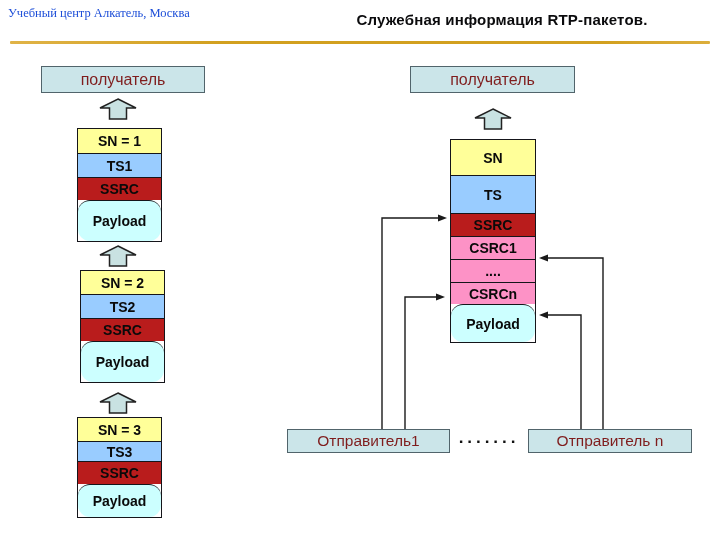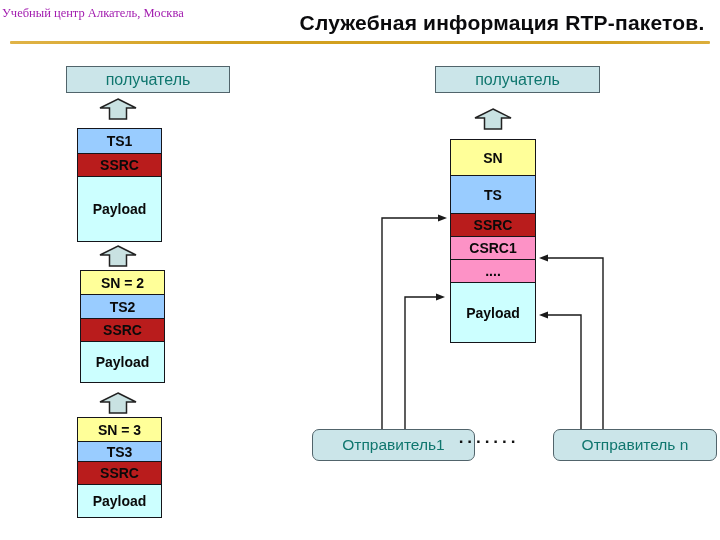--- a/index.html
+++ b/index.html
@@ -1,49 +1,49 @@
 <!DOCTYPE html>
 <html><head>
 <meta charset="utf-8">
 <style>
   html,body{margin:0;padding:0;background:#888;}
   .canvas{
     position:relative;width:720px;height:540px;background:#ffffff;
     font-family:"Liberation Sans", sans-serif;overflow:hidden;
   }
   .subtitle{
-    position:absolute;left:2px;top:6px;font-family:"Liberation Serif", serif;
-    font-size:12.5px;color:#a21caf;
+    position:absolute;left:8px;top:6px;font-family:"Liberation Serif", serif;
+    font-size:12.5px;color:#1d4ed8;
   }
   .title{
     position:absolute;left:292px;top:11px;width:420px;text-align:center;
-    font-size:21px;font-weight:bold;color:#0b0b0d;letter-spacing:.2px;
+    font-size:15px;font-weight:bold;color:#0b0b0d;letter-spacing:.2px;
   }
   .rule{
     position:absolute;left:10px;top:41px;width:700px;height:3px;
     background:linear-gradient(to right,#e0b347,#d2a01f 30%,#d2a01f 85%,#dcae3c);
     border-radius:1px;
   }
   .node{
     position:absolute;height:27px;background:#cbe5e9;border:1.4px solid #51646b;
     display:flex;align-items:center;justify-content:center;
-    font-size:16px;color:#0f766e;box-sizing:border-box;margin-left:25px;
+    font-size:16px;color:#7f1d1d;box-sizing:border-box;
   }
-  .sender{height:32px;font-size:15.5px;border-radius:7px;}
+  .sender{height:24px;font-size:15.5px;}
   .packet{
     position:absolute;display:flex;flex-direction:column;
     border:1.2px solid #15151a;box-sizing:border-box;background:#fff;
   }
   .cell{
     display:flex;align-items:center;justify-content:center;
     font-size:14px;font-weight:bold;color:#0a0a0a;box-sizing:border-box;
     flex:0 0 auto;
   }
   .cell + .cell{border-top:1.2px solid #15151a;}
-  .grow{flex:1 1 auto;}
+  .grow{flex:1 1 auto;border-radius:12px;}
   .f-sn{background:#ffff99;}
   .f-ts{background:#99ccff;}
   .f-ssrc{background:#b91c1c;}
   .f-csrc{background:#fd92c6;}
   .f-payload{background:#ccffff;}
   .dots{
     position:absolute;left:452px;top:429px;width:74px;height:26px;
     display:flex;align-items:center;justify-content:center;
     font-size:17px;font-weight:bold;letter-spacing:3px;color:#111;
   }
@@ -56,20 +56,21 @@
 
   <div class="subtitle">Учебный центр Алкатель, Москва</div>
   <div class="title">Служебная информация RTP-пакетов.</div>
   <div class="rule"></div>
 
   <div class="node" style="left:41px;top:66px;width:164px">получатель</div>
 
   <div class="node" style="left:410px;top:66px;width:165px">получатель</div>
 
   <div class="packet" style="left:77px;top:128px;width:85px;height:114px">
+    <div class="cell f-sn" style="height:24px">SN = 1</div>
     <div class="cell f-ts" style="height:24px">TS1</div>
     <div class="cell f-ssrc" style="height:23px">SSRC</div>
     <div class="cell f-payload grow">Payload</div>
   </div>
 
   <div class="packet" style="left:80px;top:270px;width:85px;height:113px">
     <div class="cell f-sn" style="height:23px">SN = 2</div>
     <div class="cell f-ts" style="height:24px">TS2</div>
     <div class="cell f-ssrc" style="height:23px">SSRC</div>
     <div class="cell f-payload grow">Payload</div>
@@ -81,20 +82,21 @@
     <div class="cell f-ssrc" style="height:23px">SSRC</div>
     <div class="cell f-payload grow">Payload</div>
   </div>
 
   <div class="packet" style="left:450px;top:139px;width:86px;height:204px">
     <div class="cell f-sn" style="height:35px">SN</div>
     <div class="cell f-ts" style="height:38px">TS</div>
     <div class="cell f-ssrc" style="height:23px">SSRC</div>
     <div class="cell f-csrc" style="height:23px">CSRC1</div>
     <div class="cell f-csrc" style="height:23px">....</div>
+    <div class="cell f-csrc" style="height:22px">CSRCn</div>
     <div class="cell f-payload grow">Payload</div>
   </div>
 
   <div class="node sender" style="left:287px;top:429px;width:163px">Отправитель1</div>
   <div class="dots">·······</div>
   <div class="node sender" style="left:528px;top:429px;width:164px">Отправитель n</div>
 
   <svg class="overlay" width="720" height="540" viewBox="0 0 720 540">
 
     <g fill="#c9e2e2" stroke="#222" stroke-width="1.5" stroke-linejoin="miter">

